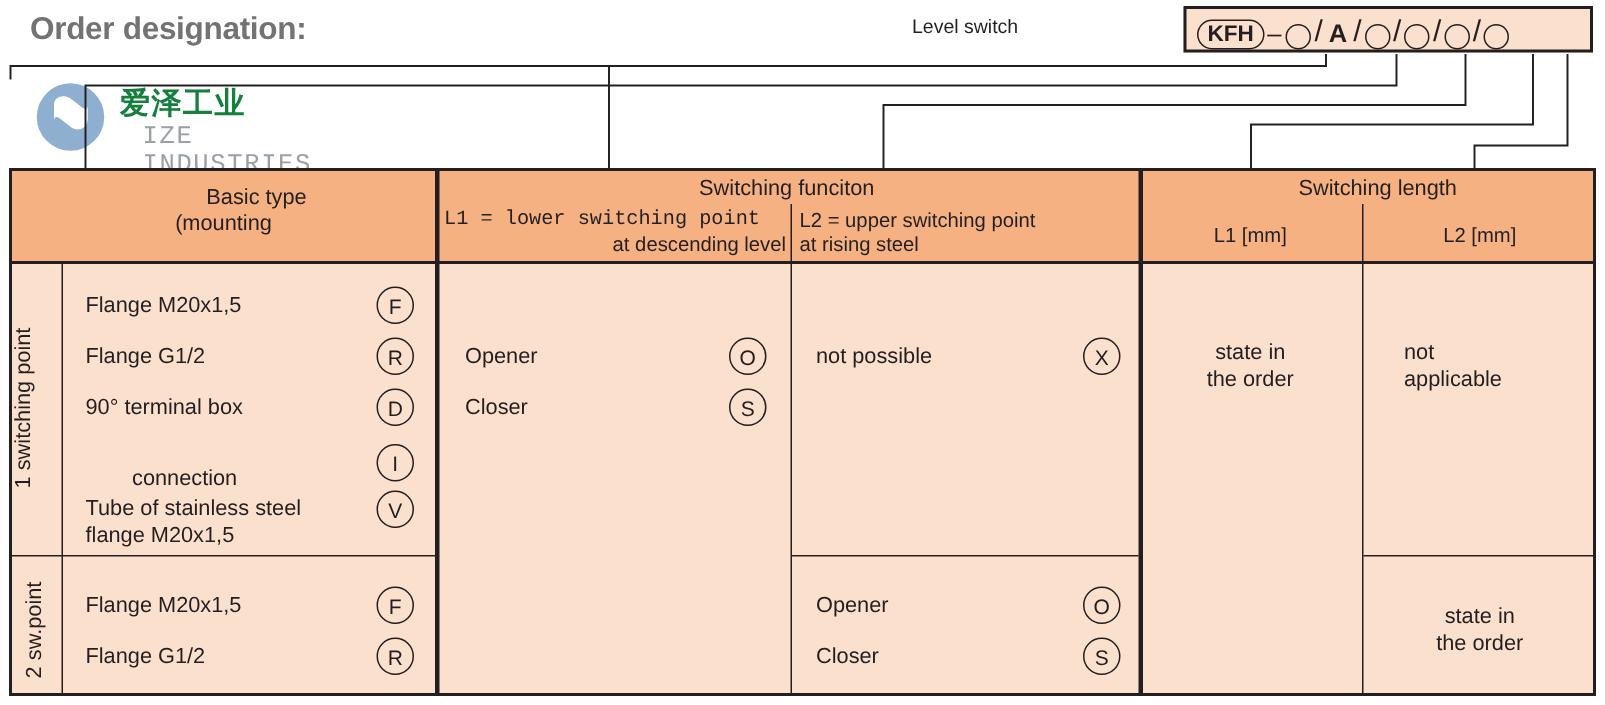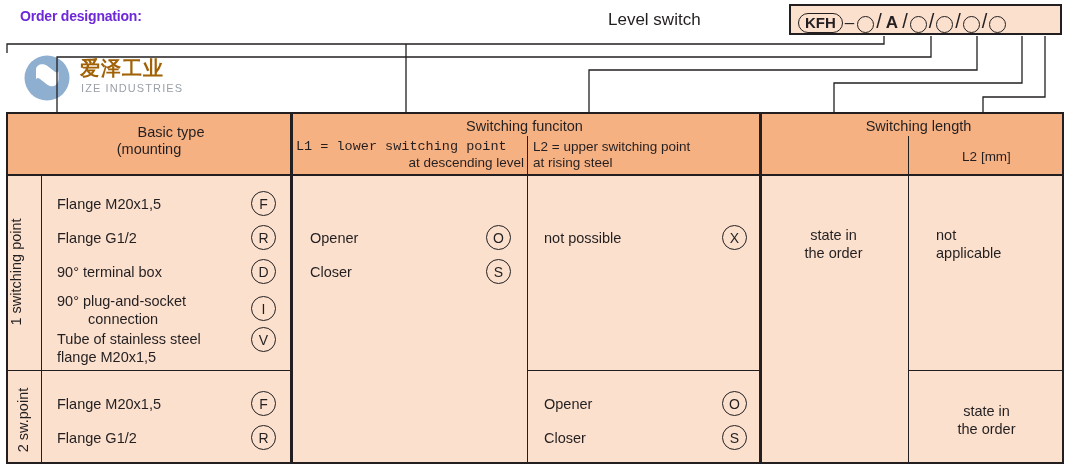--- a/index.html
+++ b/index.html
@@ -9,43 +9,43 @@
     font-family:"Liberation Sans", sans-serif;
     color:#1a1a1a;
     overflow:hidden;
     position:relative;
   }
   #root{position:absolute;left:0;top:0;width:1070px;height:470px;}
 
   
   .title{
     position:absolute;left:20px;top:8px;
-    font-size:14px;font-weight:bold;letter-spacing:-.2px;
-    color:#6d28d9;
+    font-size:21px;font-weight:bold;letter-spacing:-.2px;
+    color:#737373;
   }
 
   
   .logo{position:absolute;left:24px;top:55px;width:175px;height:48px;}
   .logo-mark{position:absolute;left:0;top:0;width:46px;height:46px;}
   .logo-cn{
     position:absolute;left:56px;top:2px;
-    font-size:20px;font-weight:bold;color:#a16207;
+    font-size:20px;font-weight:bold;color:#15803d;
     letter-spacing:1px;line-height:22px;
     font-family:"DejaVu Sans", sans-serif;
   }
   .logo-en{
-    position:absolute;left:57px;top:27px;
-    font-size:11px;color:#9aa0a8;letter-spacing:1.1px;
-    font-family:Liberation Sans, sans-serif;
+    position:absolute;left:71px;top:27px;
+    font-size:17px;color:#9aa0a8;letter-spacing:1.1px;
+    font-family:Liberation Mono, monospace;
   }
 
   
   .level-switch{
     position:absolute;left:608px;top:10px;
-    font-size:17px;color:#231f20;text-align:right;
+    font-size:13px;color:#231f20;text-align:right;
   }
 
   
   .code-box{
     position:absolute;left:789px;top:4px;width:273px;height:31px;
     background:#FBE0CE;border:2px solid #231f20;
     box-sizing:border-box;
   }
   .code-inner{
     position:absolute;left:0;top:0;width:100%;height:100%;
@@ -180,20 +180,21 @@
     <div class="hdr-title" style="left:0;top:10px;width:326px;">Basic type</div>
     <div class="hdr-title" style="left:0;top:27px;width:282px;">(mounting</div>
 
     <div class="hdr-title" style="left:282px;top:4px;width:469px;">Switching funciton</div>
     <div class="hdr-sub" style="left:288px;top:25px;width:228px;text-align:left;font-family:Liberation Mono, monospace;">L1 = lower switching point</div>
     <div class="hdr-sub" style="left:288px;top:41px;width:228px;text-align:right;">at descending level</div>
     <div class="hdr-sub" style="left:525px;top:25px;width:226px;text-align:left;">L2 = upper switching point</div>
     <div class="hdr-sub" style="left:525px;top:41px;width:226px;text-align:left;">at rising steel</div>
 
     <div class="hdr-title" style="left:751px;top:4px;width:319px;">Switching length</div>
+    <div class="hdr-sub" style="left:751px;top:35px;width:149px;">L1 [mm]</div>
     <div class="hdr-sub" style="left:901px;top:35px;width:155px;">L2 [mm]</div>
 
     <div class="vline" style="left:33px;top:62px;width:1.4px;height:288px;"></div>
     <div class="vline" style="left:282px;top:62px;width:2.5px;height:288px;"></div>
     <div class="vline" style="left:519px;top:62px;width:1.4px;height:288px;"></div>
     <div class="vline" style="left:751px;top:62px;width:2.5px;height:288px;"></div>
     <div class="vline" style="left:900px;top:62px;width:1.4px;height:288px;"></div>
 
     <div class="hline" style="left:0;top:256px;width:283px;height:1.4px;"></div>
     <div class="hline" style="left:520px;top:256px;width:231px;height:1.4px;"></div>
@@ -203,21 +204,20 @@
 
     <div class="cell-text" style="left:49px;top:81px;">Flange M20x1,5</div>
     <div class="code-circ" style="left:243px;top:77px;">F</div>
 
     <div class="cell-text" style="left:49px;top:115px;">Flange G1/2</div>
     <div class="code-circ" style="left:243px;top:111px;">R</div>
 
     <div class="cell-text" style="left:49px;top:149px;">90° terminal box</div>
     <div class="code-circ" style="left:243px;top:145px;">D</div>
 
-    <div class="cell-text" style="left:49px;top:178px;">90° plug-and-socket</div>
     <div class="cell-text" style="left:80px;top:196px;">connection</div>
     <div class="code-circ" style="left:243px;top:182px;">I</div>
 
     <div class="cell-text" style="left:49px;top:216px;">Tube of stainless steel</div>
     <div class="cell-text" style="left:49px;top:234px;">flange M20x1,5</div>
     <div class="code-circ" style="left:243px;top:213px;">V</div>
 
     <div class="cell-text" style="left:302px;top:115px;">Opener</div>
     <div class="code-circ" style="left:478px;top:111px;">O</div>
     <div class="cell-text" style="left:302px;top:149px;">Closer</div>

